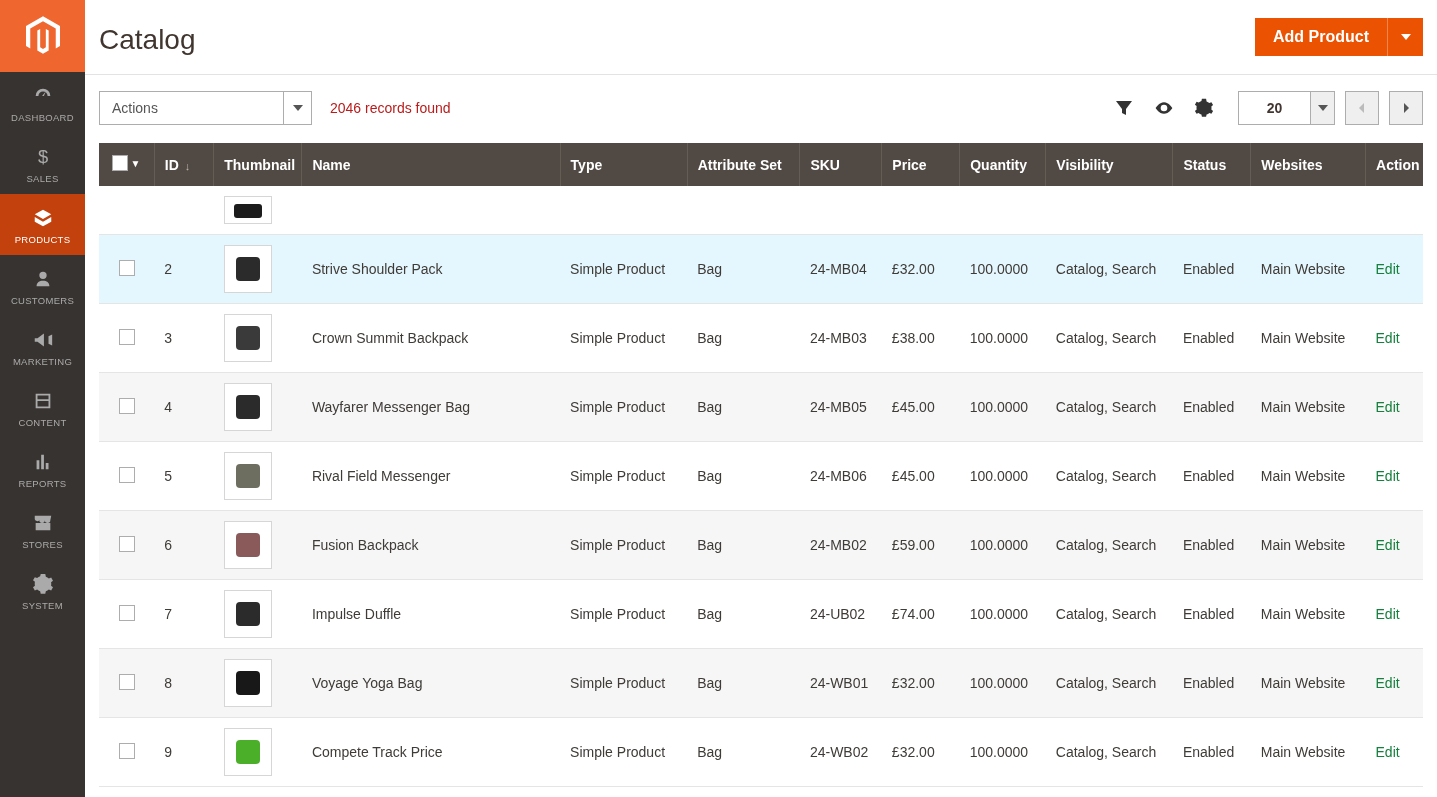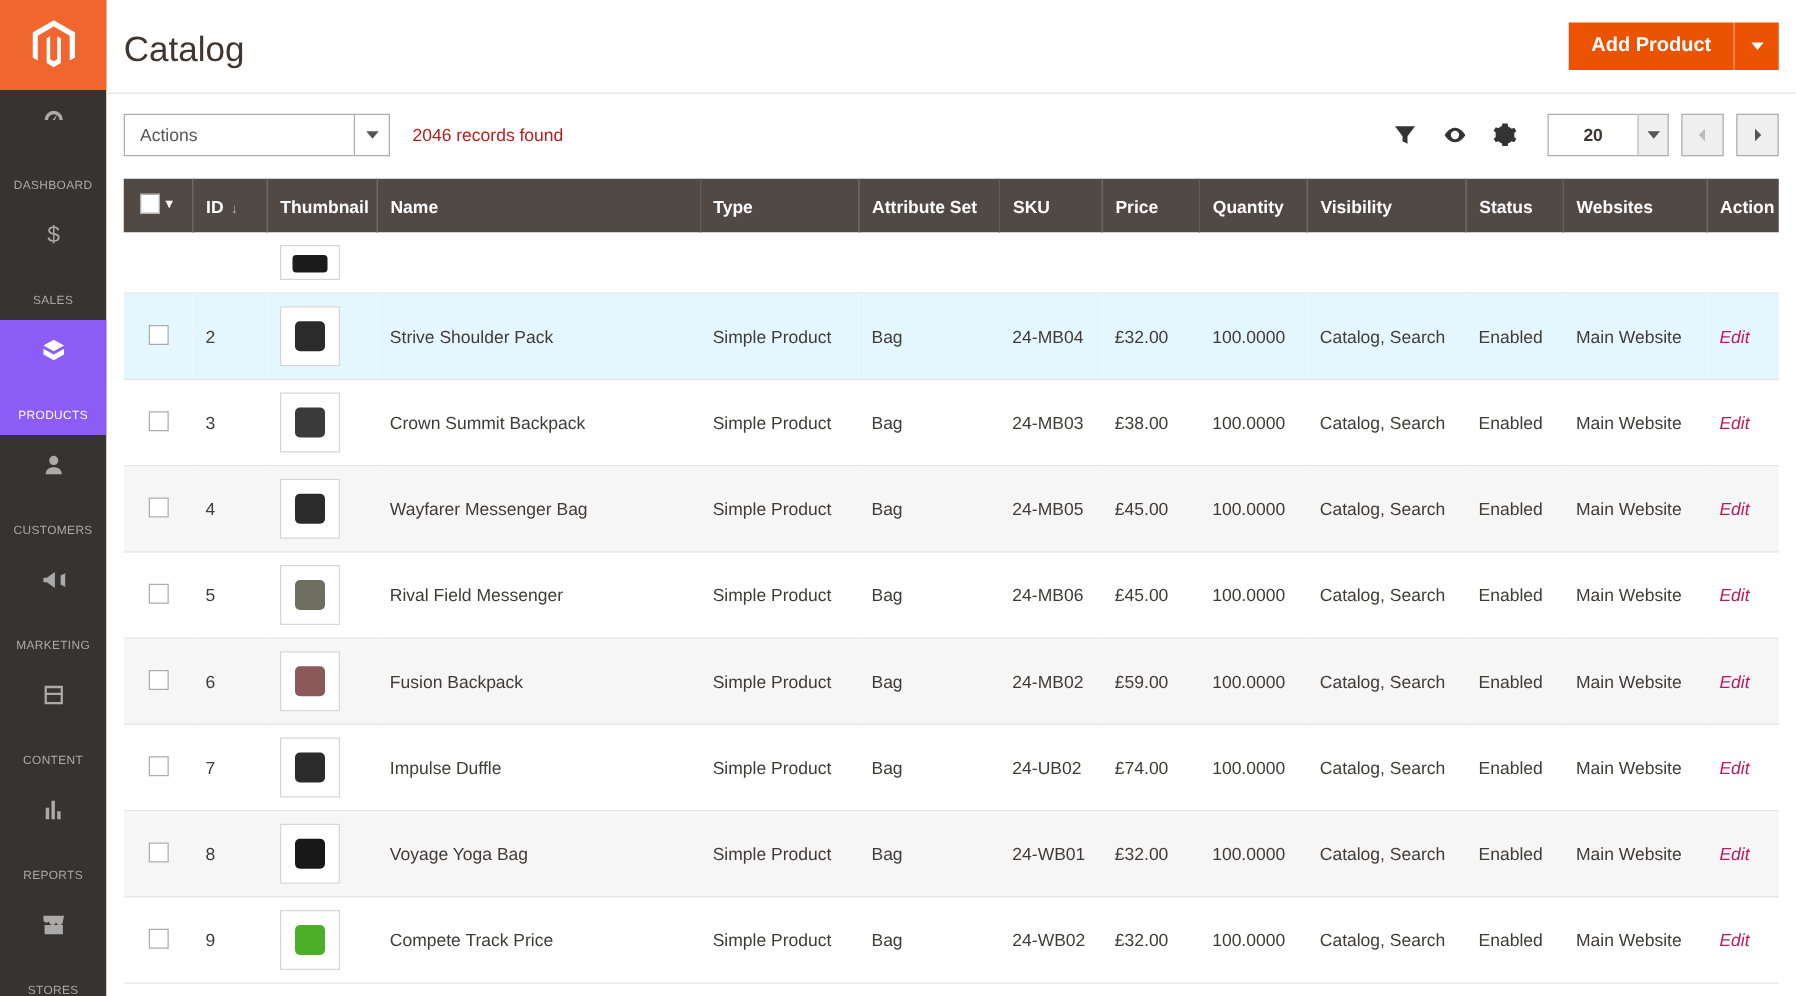--- a/index.html
+++ b/index.html
@@ -4,22 +4,22 @@
 <style>
 * { box-sizing: border-box; margin: 0; padding: 0; }
 body { font-family: 'Helvetica Neue', Helvetica, Arial, sans-serif; font-size: 14px; color: #41362f; background: #fff; }
 
 .page { display: flex; min-height: 100vh; }
 
 
 .sidebar { width: 85px; background: #373330; flex-shrink: 0; }
 .sidebar-logo { height: 72px; display: flex; align-items: center; justify-content: center; background: #ef672f; }
 .sidebar-logo svg { width: 34px; height: 40px; }
-.sidebar-item { display: flex; flex-direction: column; align-items: center; justify-content: center; padding: 12px 4px 10px; cursor: pointer; color: #aaa; gap: 31px; }
-.sidebar-item.active { background: #8b5cf6; color: #fff; }
+.sidebar-item { display: flex; flex-direction: column; align-items: center; justify-content: center; padding: 12px 4px 10px; cursor: pointer; color: #aaa; }
+.sidebar-item.active { background: #c2410c; color: #fff; }
 .sidebar-icon { width: 24px; height: 24px; margin-bottom: 4px; display:flex; align-items:center; justify-content:center; }
 .sidebar-icon svg { width: 22px; height: 22px; }
 .sidebar-label { font-size: 9.5px; text-align: center; letter-spacing: 0.3px; }
 
 
 .main { flex: 1; min-width: 0; padding: 0 14px; }
 
 .page-header { display: flex; align-items: flex-end; justify-content: space-between; padding: 18px 0 18px 0; }
 .page-title { font-size: 28px; font-weight: 400; color: #41362f; }
 .add-product { display: flex; }
@@ -48,21 +48,21 @@
 .grid { border-collapse: collapse; width: 100%; table-layout: fixed; }
 .grid th { background: #514943; color: #fff; font-weight: 600; text-align: left; padding: 12px 10px; font-size: 14px; border-right: 1px solid #635d56; }
 .grid th:last-child { border-right: none; }
 .grid th .sort-arrow { margin-left: 6px; font-size: 11px; color:#bfb8b0; }
 .grid td { padding: 10px 10px; vertical-align: middle; border-bottom: 1px solid #e5e5e5; font-size: 14px; color:#3f3b37; }
 .grid tbody tr:nth-child(even) td { background: #f6f6f6; }
 .grid tbody tr:nth-child(odd) td { background: #fff; }
 .grid tbody tr.highlight td { background: #e5f7fe; }
 .thumb { width: 48px; height: 48px; border: 1px solid #d6d6d6; background: #fff; display:inline-flex; align-items:center; justify-content:center; }
 .thumb svg { width: 36px; height: 36px; }
-.edit-link { color: #be185d; cursor: pointer; font-style: italic; }
+.edit-link { color: #15803d; cursor: pointer; }
 .checkbox { width:16px; height:16px; border:1px solid #adadad; display:inline-block; background:#fff; }
 .hdr-check { display:inline-flex; align-items:center; gap:2px; }
 .hdr-check .caret { color:#fff; font-size:10px; }
 
 .col-check { width: 54px; text-align:center;}
 .col-id { width: 58px;}
 .col-thumb { width: 86px;}
 .col-name { width: 252px;}
 .col-type { width: 124px;}
 .col-attr { width: 110px;}

